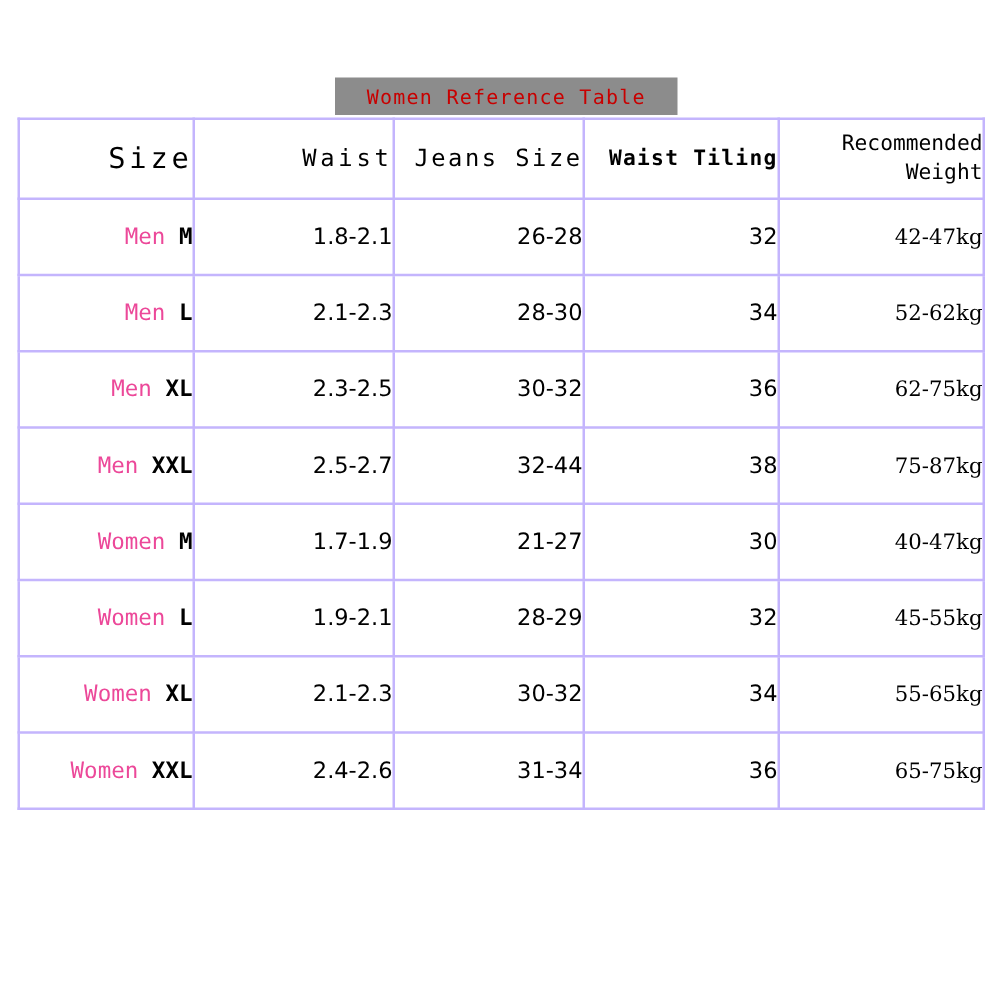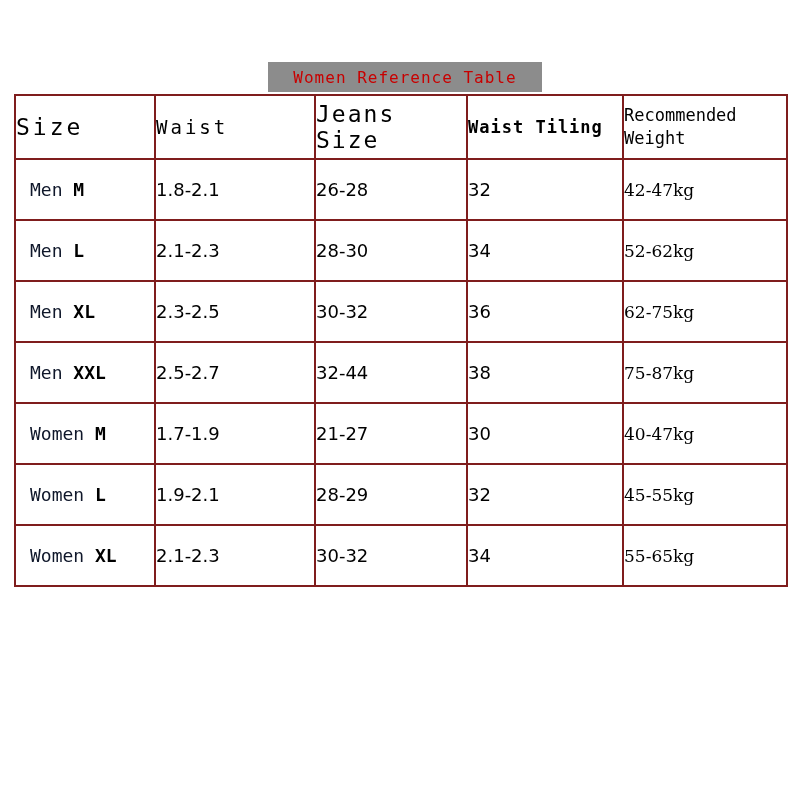--- a/index.html
+++ b/index.html
@@ -38,55 +38,55 @@
   }
   table.size-table {
     position: absolute;
     left: 14px;
     top: 94px;
     width: 772px;
     border-collapse: collapse;
     table-layout: fixed;
   }
   table.size-table td, table.size-table th {
-    border: 2px solid #7f1d1d;
-    text-align: left;
+    border: 2px solid #c4b5fd;
+    text-align: right;
     vertical-align: middle;
     padding: 0;
   }
   
   col.c0 { width: 140px; }
   col.c1 { width: 160px; }
   col.c2 { width: 152px; }
   col.c3 { width: 156px; }
   col.c4 { width: 164px; }
 
   thead th {
     height: 62px;
     font-family: "DejaVu Sans Mono", monospace;
     font-weight: normal;
     color: #000;
   }
   .hdr-size   { font-size: 23px; letter-spacing: 3px; }
   .hdr-waist  { font-size: 19px; letter-spacing: 3px; }
-  .hdr-jeans  { font-size: 23px; letter-spacing: 2px; }
+  .hdr-jeans  { font-size: 19px; letter-spacing: 2px; }
   .hdr-tiling { font-size: 17px; letter-spacing: 1px; font-weight: bold; }
   .hdr-weight { font-size: 17px; line-height: 1.35; letter-spacing: 0px; }
 
   tbody td {
     height: 59px;
   }
   .cell-size {
     font-family: "DejaVu Sans Mono", monospace;
     font-size: 18px;
     color: #000;
     white-space: nowrap;
   }
   .cell-size .gender {
-    color: #0f172a;
+    color: #ec4899;
     padding-left: 14px;
   }
   .cell-size .letter {
     color: #000000;
     font-weight: bold;
   }
   .cell-bold {
     font-family: "DejaVu Sans", sans-serif;
     font-weight: normal;
     font-size: 18px;
@@ -167,16 +167,23 @@
         <td class="cell-bold">32</td>
         <td class="cell-plain">45-55kg</td>
       </tr>
       <tr>
         <td class="cell-size"><span class="gender">Women</span> <span class="letter">XL</span></td>
         <td class="cell-bold">2.1-2.3</td>
         <td class="cell-bold">30-32</td>
         <td class="cell-bold">34</td>
         <td class="cell-plain">55-65kg</td>
       </tr>
+      <tr>
+        <td class="cell-size"><span class="gender">Women</span> <span class="letter">XXL</span></td>
+        <td class="cell-bold">2.4-2.6</td>
+        <td class="cell-bold">31-34</td>
+        <td class="cell-bold">36</td>
+        <td class="cell-plain">65-75kg</td>
+      </tr>
     </tbody>
   </table>
 
 </div>
 
 </body></html>

